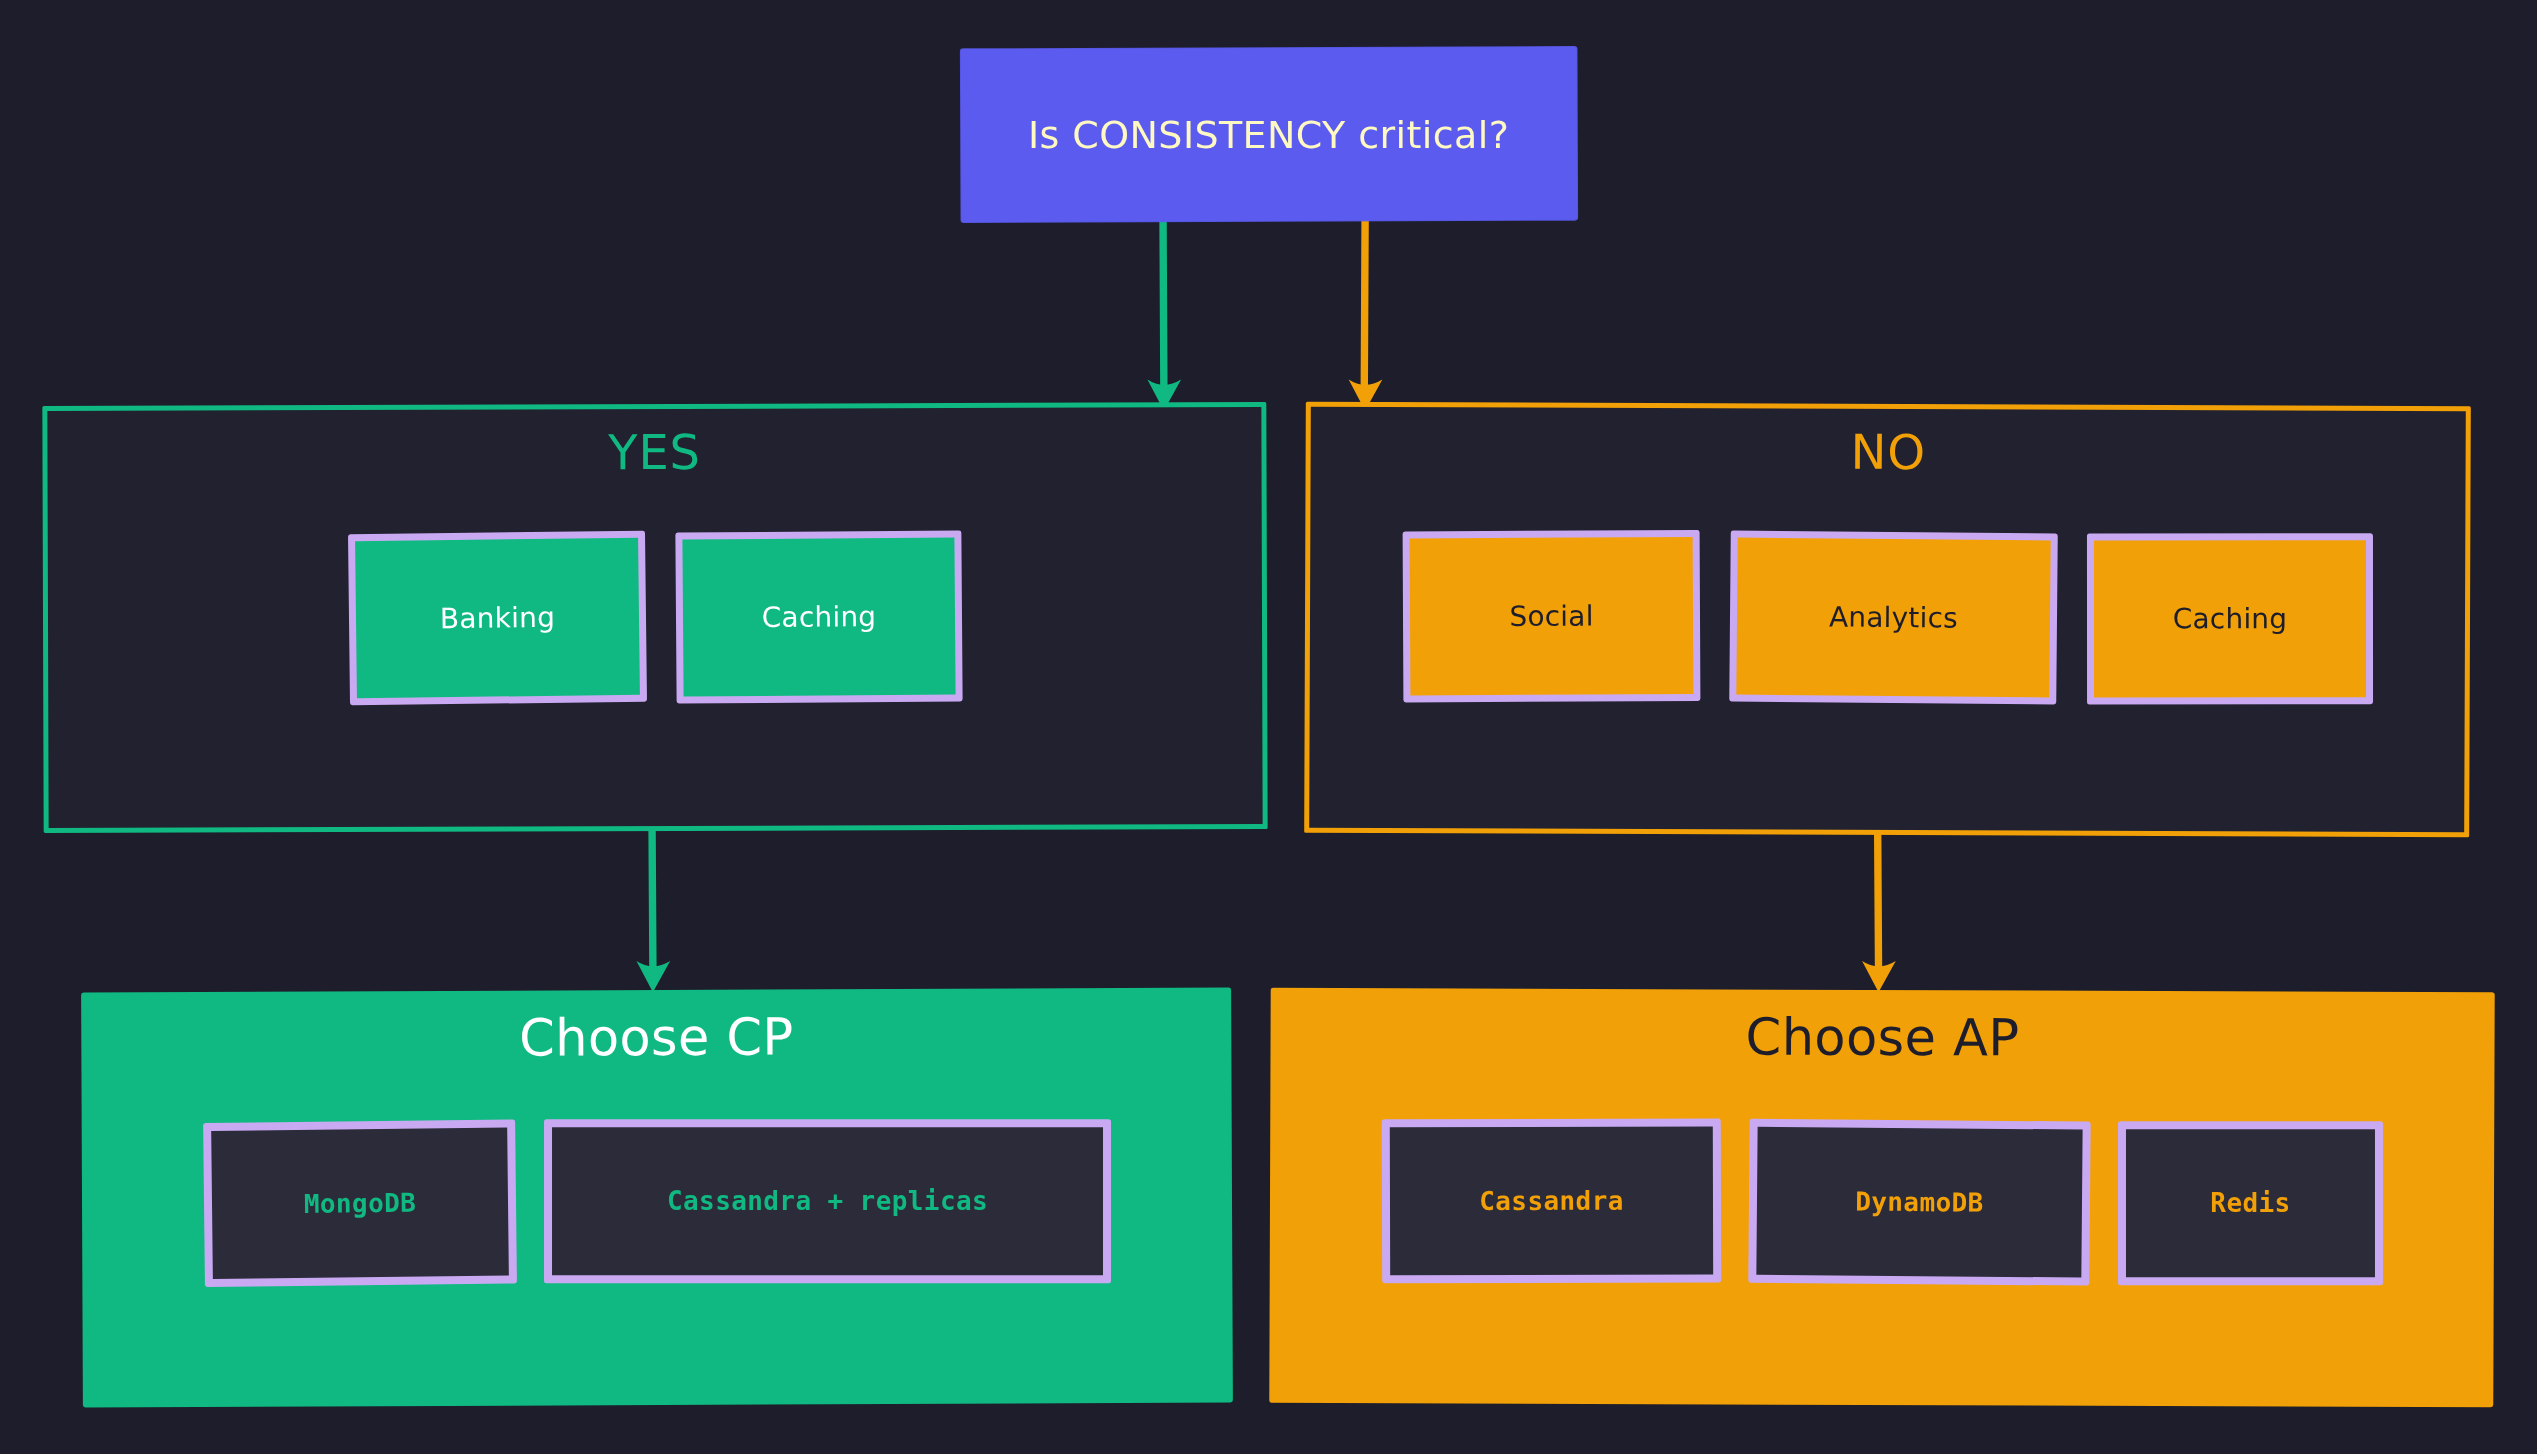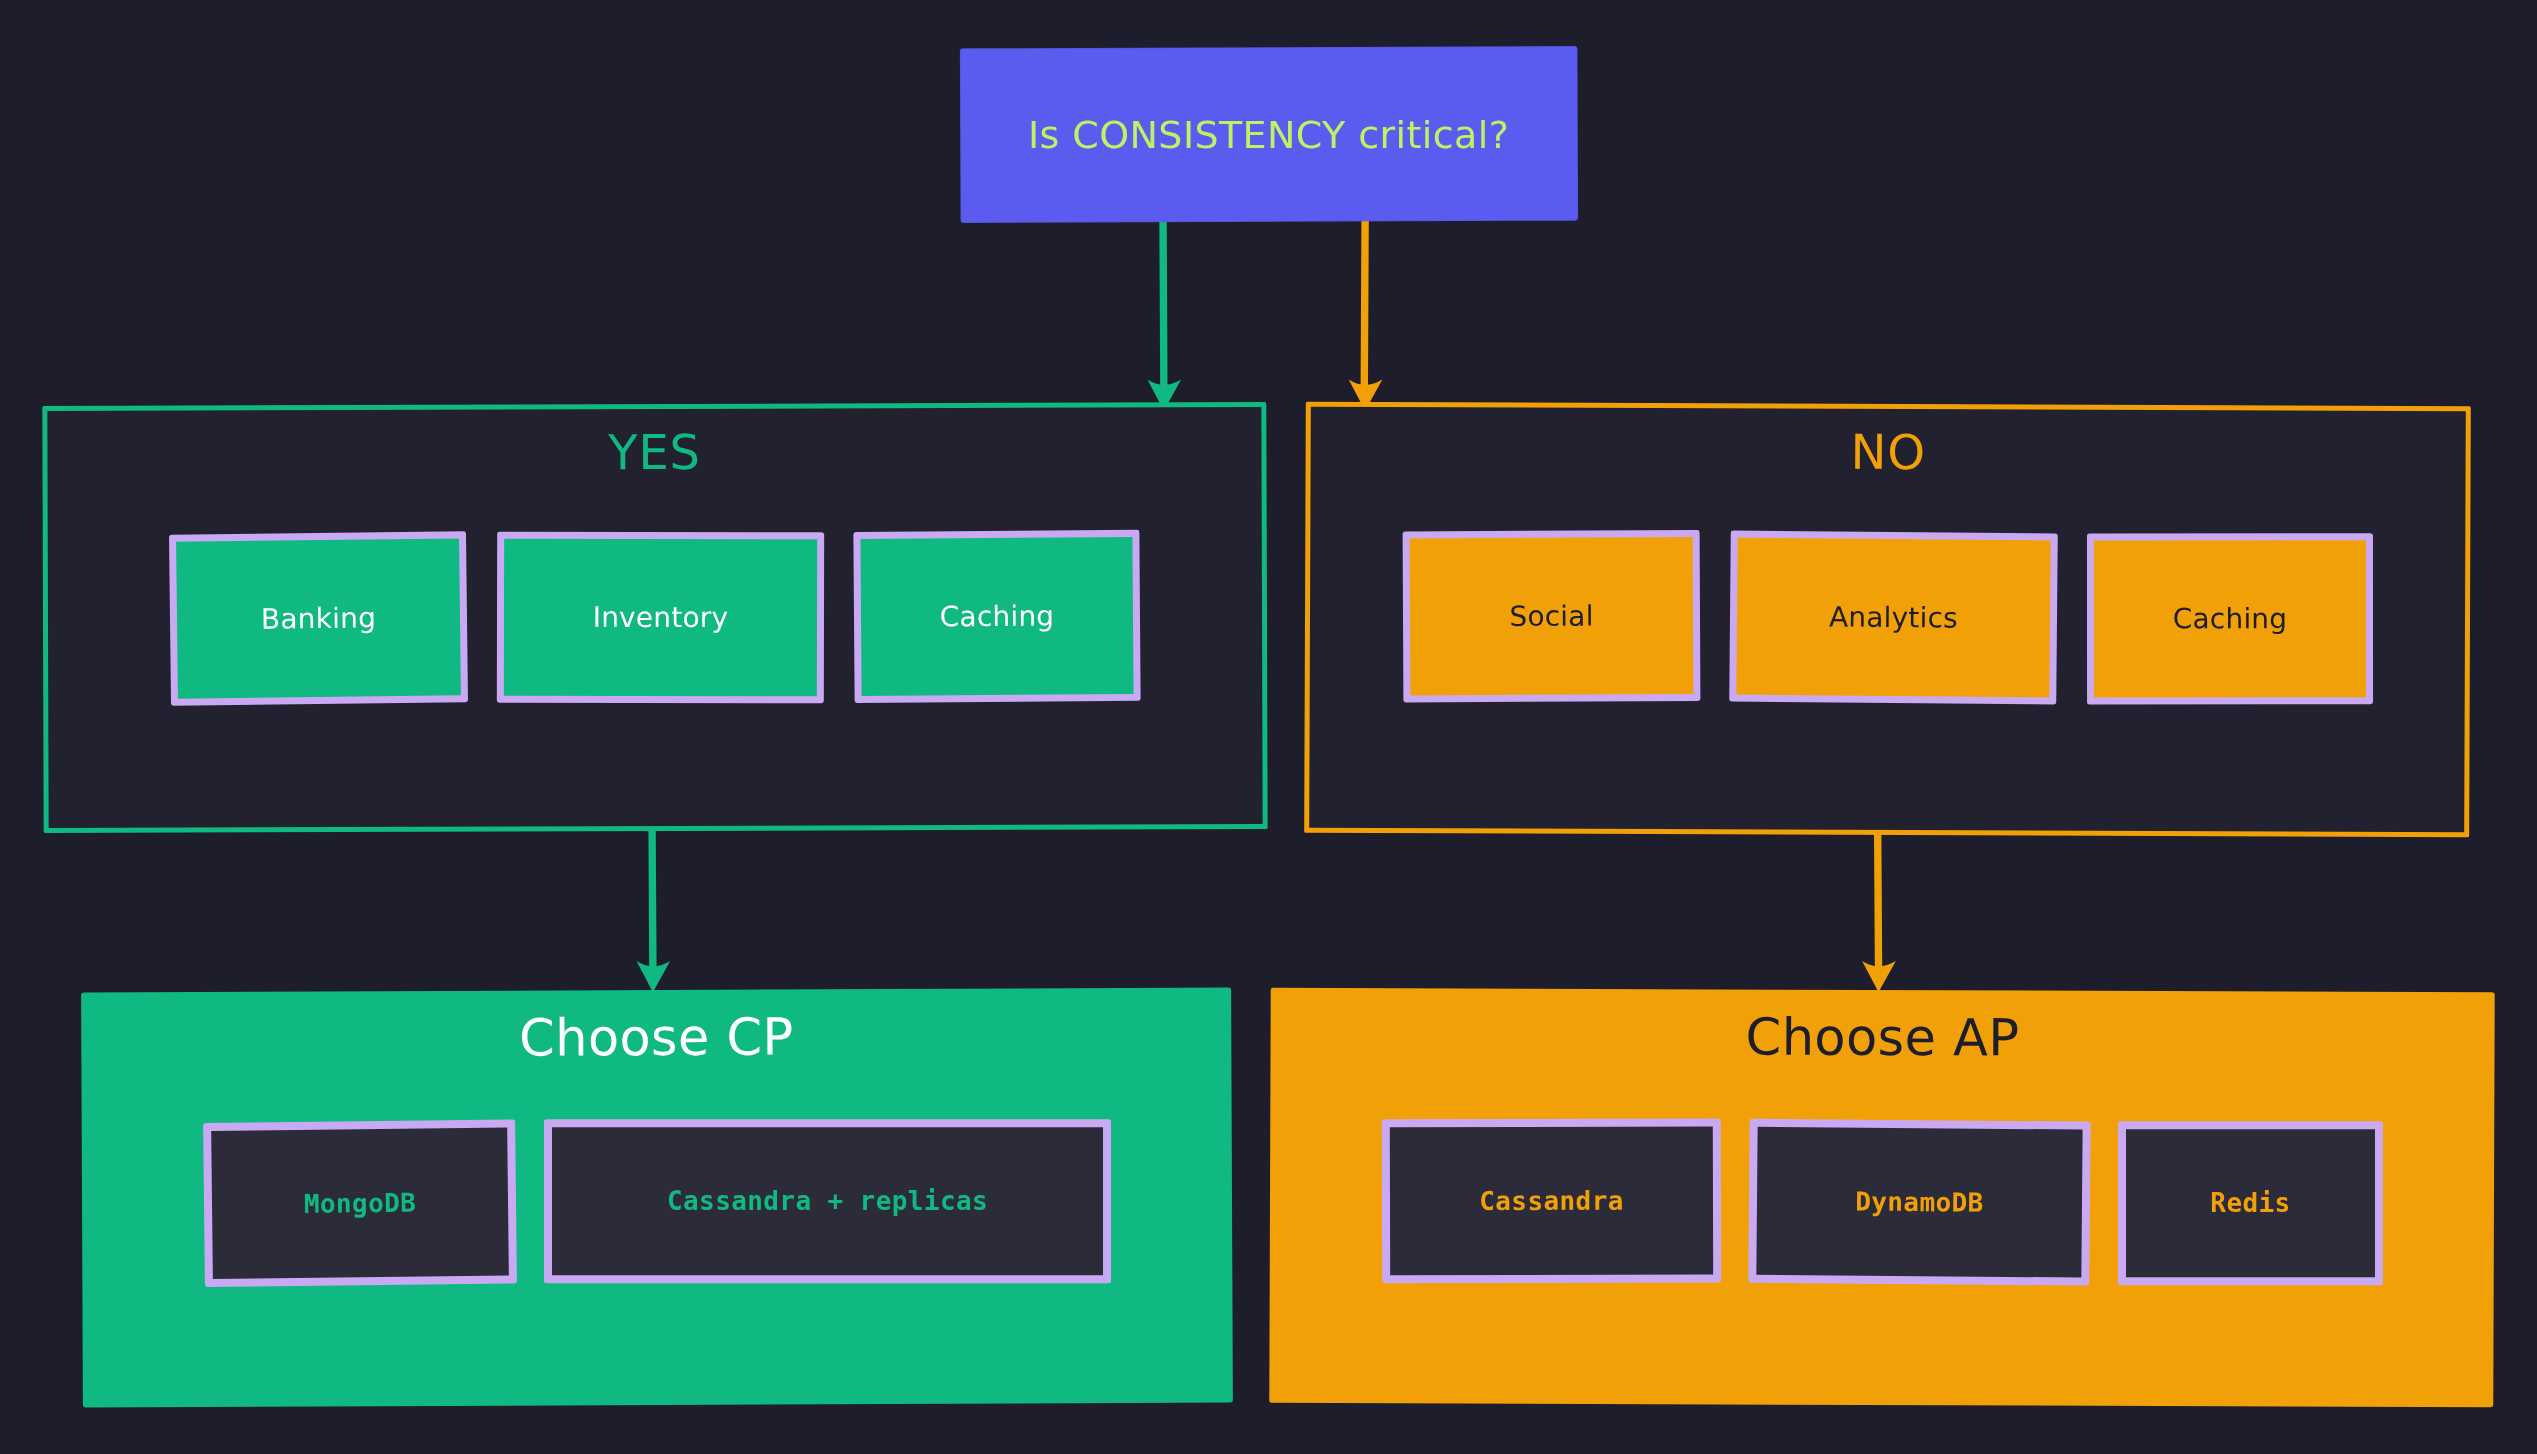--- a/index.html
+++ b/index.html
@@ -78,21 +78,21 @@
     left: 961px; top: 48px;
     width: 616px; height: 173px;
     background: #5b5bf0;
     border-radius: 2.5px;
     display: flex; align-items: center; justify-content: center;
     transform: rotate(-0.22deg);
     box-shadow: 0 0 0 0.8px rgba(91,91,240,0.9);
   }
   .root-label {
     font-size: 38px;
-    color: #bef264;
+    color: #fef9c3;
     letter-spacing: 0.4px;
     transform: rotate(0.22deg);
   }
 
   
   .group {
     background: #21212f;
     border-radius: 1.6px;
   }
   .group-yes {
@@ -243,23 +243,20 @@
   <div class="node root-node hatch-blue">
     <span class="root-label">Is CONSISTENCY critical?</span>
   </div>
 
   <div class="node group group-yes hatch-dark">
     <div class="group-title title-green">YES</div>
     <div class="chip-row">
       <div class="chip chip-green hatch-green w-a">
         <span>Banking</span>
       </div>
-      <div class="chip chip-green hatch-green w-b">
-        <span>Inventory</span>
-      </div>
       <div class="chip chip-green hatch-green w-c">
         <span>Caching</span>
       </div>
     </div>
   </div>
 
   <div class="node group group-no hatch-dark">
     <div class="group-title title-orange">NO</div>
     <div class="chip-row">
       <div class="chip chip-orange hatch-orange w-a">

